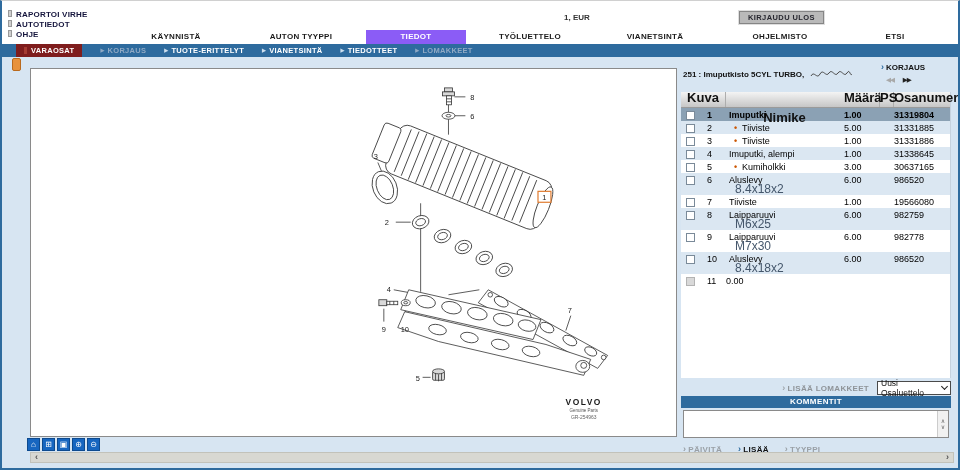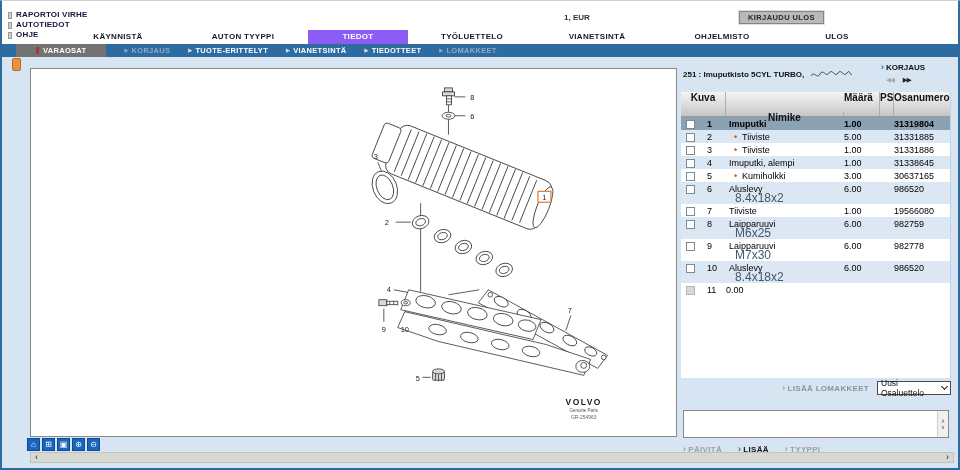--- a/index.html
+++ b/index.html
@@ -2,40 +2,40 @@
 <html><head>
 <meta charset="utf-8">
 <style>
   html,body{margin:0;padding:0;background:#e9e9e9;}
   *{box-sizing:border-box;font-family:"Liberation Sans",sans-serif;}
   .app{position:relative;width:960px;height:470px;background:#d7e5f2;
        border:2px solid #2e6b9e;border-top:1px solid #d0d0d0;overflow:hidden;}
   
   .topbar{position:relative;height:43px;background:#ffffff;}
   .menu{position:absolute;left:6px;top:9px;}
-  .menu-item{display:flex;align-items:flex-end;height:9px;margin-bottom:1px;cursor:pointer;}
+  .menu-item{display:flex;align-items:flex-start;height:9px;margin-bottom:1px;cursor:pointer;}
   .mi-icon{display:inline-block;width:4px;height:7px;background:#cfcfcf;border:1px solid #9a9a9a;margin-right:4px;}
   .menu-item span.lbl{font-size:8px;font-weight:bold;color:#14143c;letter-spacing:.2px;}
   .currency{position:absolute;left:562px;top:12px;font-size:8px;font-weight:bold;color:#333;}
   .logout{position:absolute;left:737px;top:10px;height:13px;padding:0 8px;
           background:#b9b9b9;border:1px solid #858585;outline:1px solid #dedede;
           font-size:7.5px;font-weight:bold;color:#26262e;letter-spacing:.4px;cursor:pointer;}
-  .maintabs{position:absolute;left:0;bottom:0;right:0;height:14px;display:flex;padding-left:56px;}
+  .maintabs{position:absolute;left:0;bottom:0;right:0;height:14px;display:flex;padding-left:114px;}
   .mtab{height:14px;line-height:14px;text-align:center;font-size:8px;font-weight:bold;
         color:#1a1a1a;letter-spacing:.3px;cursor:pointer;}
   .mtab.w1{width:120px}.mtab.w2{width:130px}.mtab.w3{width:100px}.mtab.w4{width:128px}
   .mtab.w5{width:122px}.mtab.w6{width:128px}.mtab.w7{width:102px}
   .mtab.active{background:#8b5cf6;color:#fff;}
   
   .subtabs{height:13px;background:#2e6b9e;display:flex;align-items:center;}
   .stab{display:flex;align-items:center;height:13px;line-height:13px;font-size:7.5px;
         font-weight:bold;color:#fff;letter-spacing:.3px;margin-left:18px;cursor:pointer;}
   .stab .arr{font-size:5px;color:#cfe0ef;margin-right:3px;}
   .stab.dim,.stab.dim .arr{color:#8fa9c4;}
-  .stab.active{background:#737373;margin-left:14px;padding:0 20px;}
+  .stab.active{background:#7f1d1d;margin-left:14px;padding:0 8px;}
   .stab .marker{display:inline-block;width:3px;height:7px;background:#a63b32;margin-right:4px;}
   
   .content{position:relative;height:410px;background:#d7e5f2;}
   .orange-doc{position:absolute;left:10px;top:1px;width:9px;height:13px;background:#e8923c;
               border:1px solid #b96a1e;border-radius:2px;cursor:pointer;}
   .dpanel{position:absolute;left:28px;top:11px;width:647px;height:369px;background:#fff;border:1px solid #8a8a8a;}
   .dpanel svg{display:block;width:100%;height:100%;}
   .dtoolbar{position:absolute;left:25px;top:381px;display:flex;}
   .tool{width:13px;height:13px;margin-right:2px;background:#1766c0;border:1px solid #0d4a8f;
         color:#fff;font-size:8px;line-height:11px;text-align:center;cursor:pointer;}
@@ -44,22 +44,22 @@
   .hs-arrow{font-size:9px;font-weight:bold;color:#555;line-height:9px;padding:0 4px;cursor:pointer;}
   
   .print{position:absolute;left:879px;top:5px;font-size:8px;font-weight:bold;color:#111;cursor:pointer;}
   .print .arr{color:#2e6b9e;font-size:9px;margin-right:2px;}
   .pager{position:absolute;left:884px;top:19px;font-size:6.5px;letter-spacing:-1px;}
   .pager .prev{color:#a9a9a9;margin-right:8px;}
   .pager .next{color:#222;cursor:pointer;}
   .ptitle{position:absolute;left:681px;top:12px;font-size:8px;font-weight:bold;color:#111;white-space:nowrap;}
   .scribble{vertical-align:-2px;margin-left:3px;}
   .ptable{position:absolute;left:679px;top:35px;width:270px;height:286px;background:#fff;border-right:1px solid #c6d2de;font-size:9px;}
-  .thead{display:flex;height:25px;background:linear-gradient(#f4f4f4,#c6c6c6);border-bottom:1px solid #9a9a9a;
-         font-size:10px;font-weight:bold;color:#111;}
+  .thead{display:flex;height:16px;background:linear-gradient(#f4f4f4,#c6c6c6);border-bottom:1px solid #9a9a9a;
+         font-size:13px;font-weight:bold;color:#111;}
   .thead>div{line-height:12px;border-right:1px solid #adadad;}
   .thead>div:last-child{border-right:none;}
   .trow{display:flex;align-items:flex-start;cursor:pointer;}
   .trow.h1{height:13px}.trow.h2{height:22px}.trow.h3{height:26px}
   .trow.even{background:#dbe7f2;} .trow.odd{background:#fff;}
   .trow.sel{background:#8ba1b4;font-weight:bold;}
   .c{padding-top:2px;} 
   .c.cb{width:18px;text-align:center;}
   .c.num{width:27px;padding-left:8px;}
   .c.name{flex:1;padding-left:3px;}
@@ -119,21 +119,21 @@
     </div>
     <div class="currency">1, EUR</div>
     <button class="logout">KIRJAUDU ULOS</button>
     <div class="maintabs">
       <div class="mtab w1">KÄYNNISTÄ</div>
       <div class="mtab w2">AUTON TYYPPI</div>
       <div class="mtab w3 active">TIEDOT</div>
       <div class="mtab w4">TYÖLUETTELO</div>
       <div class="mtab w5">VIANETSINTÄ</div>
       <div class="mtab w6">OHJELMISTO</div>
-      <div class="mtab w7">ULOS</div>
+      <div class="mtab w7">ETSI</div>
     </div>
   </div>
 
   <div class="subtabs">
     <div class="stab active">
       <span class="marker"></span>
       <span>VARAOSAT</span>
     </div>
     <div class="stab dim">
       <span class="arr">▶</span>
@@ -478,20 +478,21 @@
     <div class="addrow">
       <div class="addlink">
         <span class="arr">›</span><span>LISÄÄ LOMAKKEET</span>
       </div>
       <div class="selectbox">
         <span>Uusi Osaluettelo</span>
         <span class="chev"></span>
       </div>
     </div>
 
+    <div class="kbar">KOMMENTIT</div>
     <div class="cbox">
       <div class="input"></div>
       <div class="lane">
         <span>∧</span>
         <span>∨</span>
       </div>
     </div>
     <div class="actions">
       <div class="act disabled">
         <span class="arr">›</span><span>PÄIVITÄ</span>

